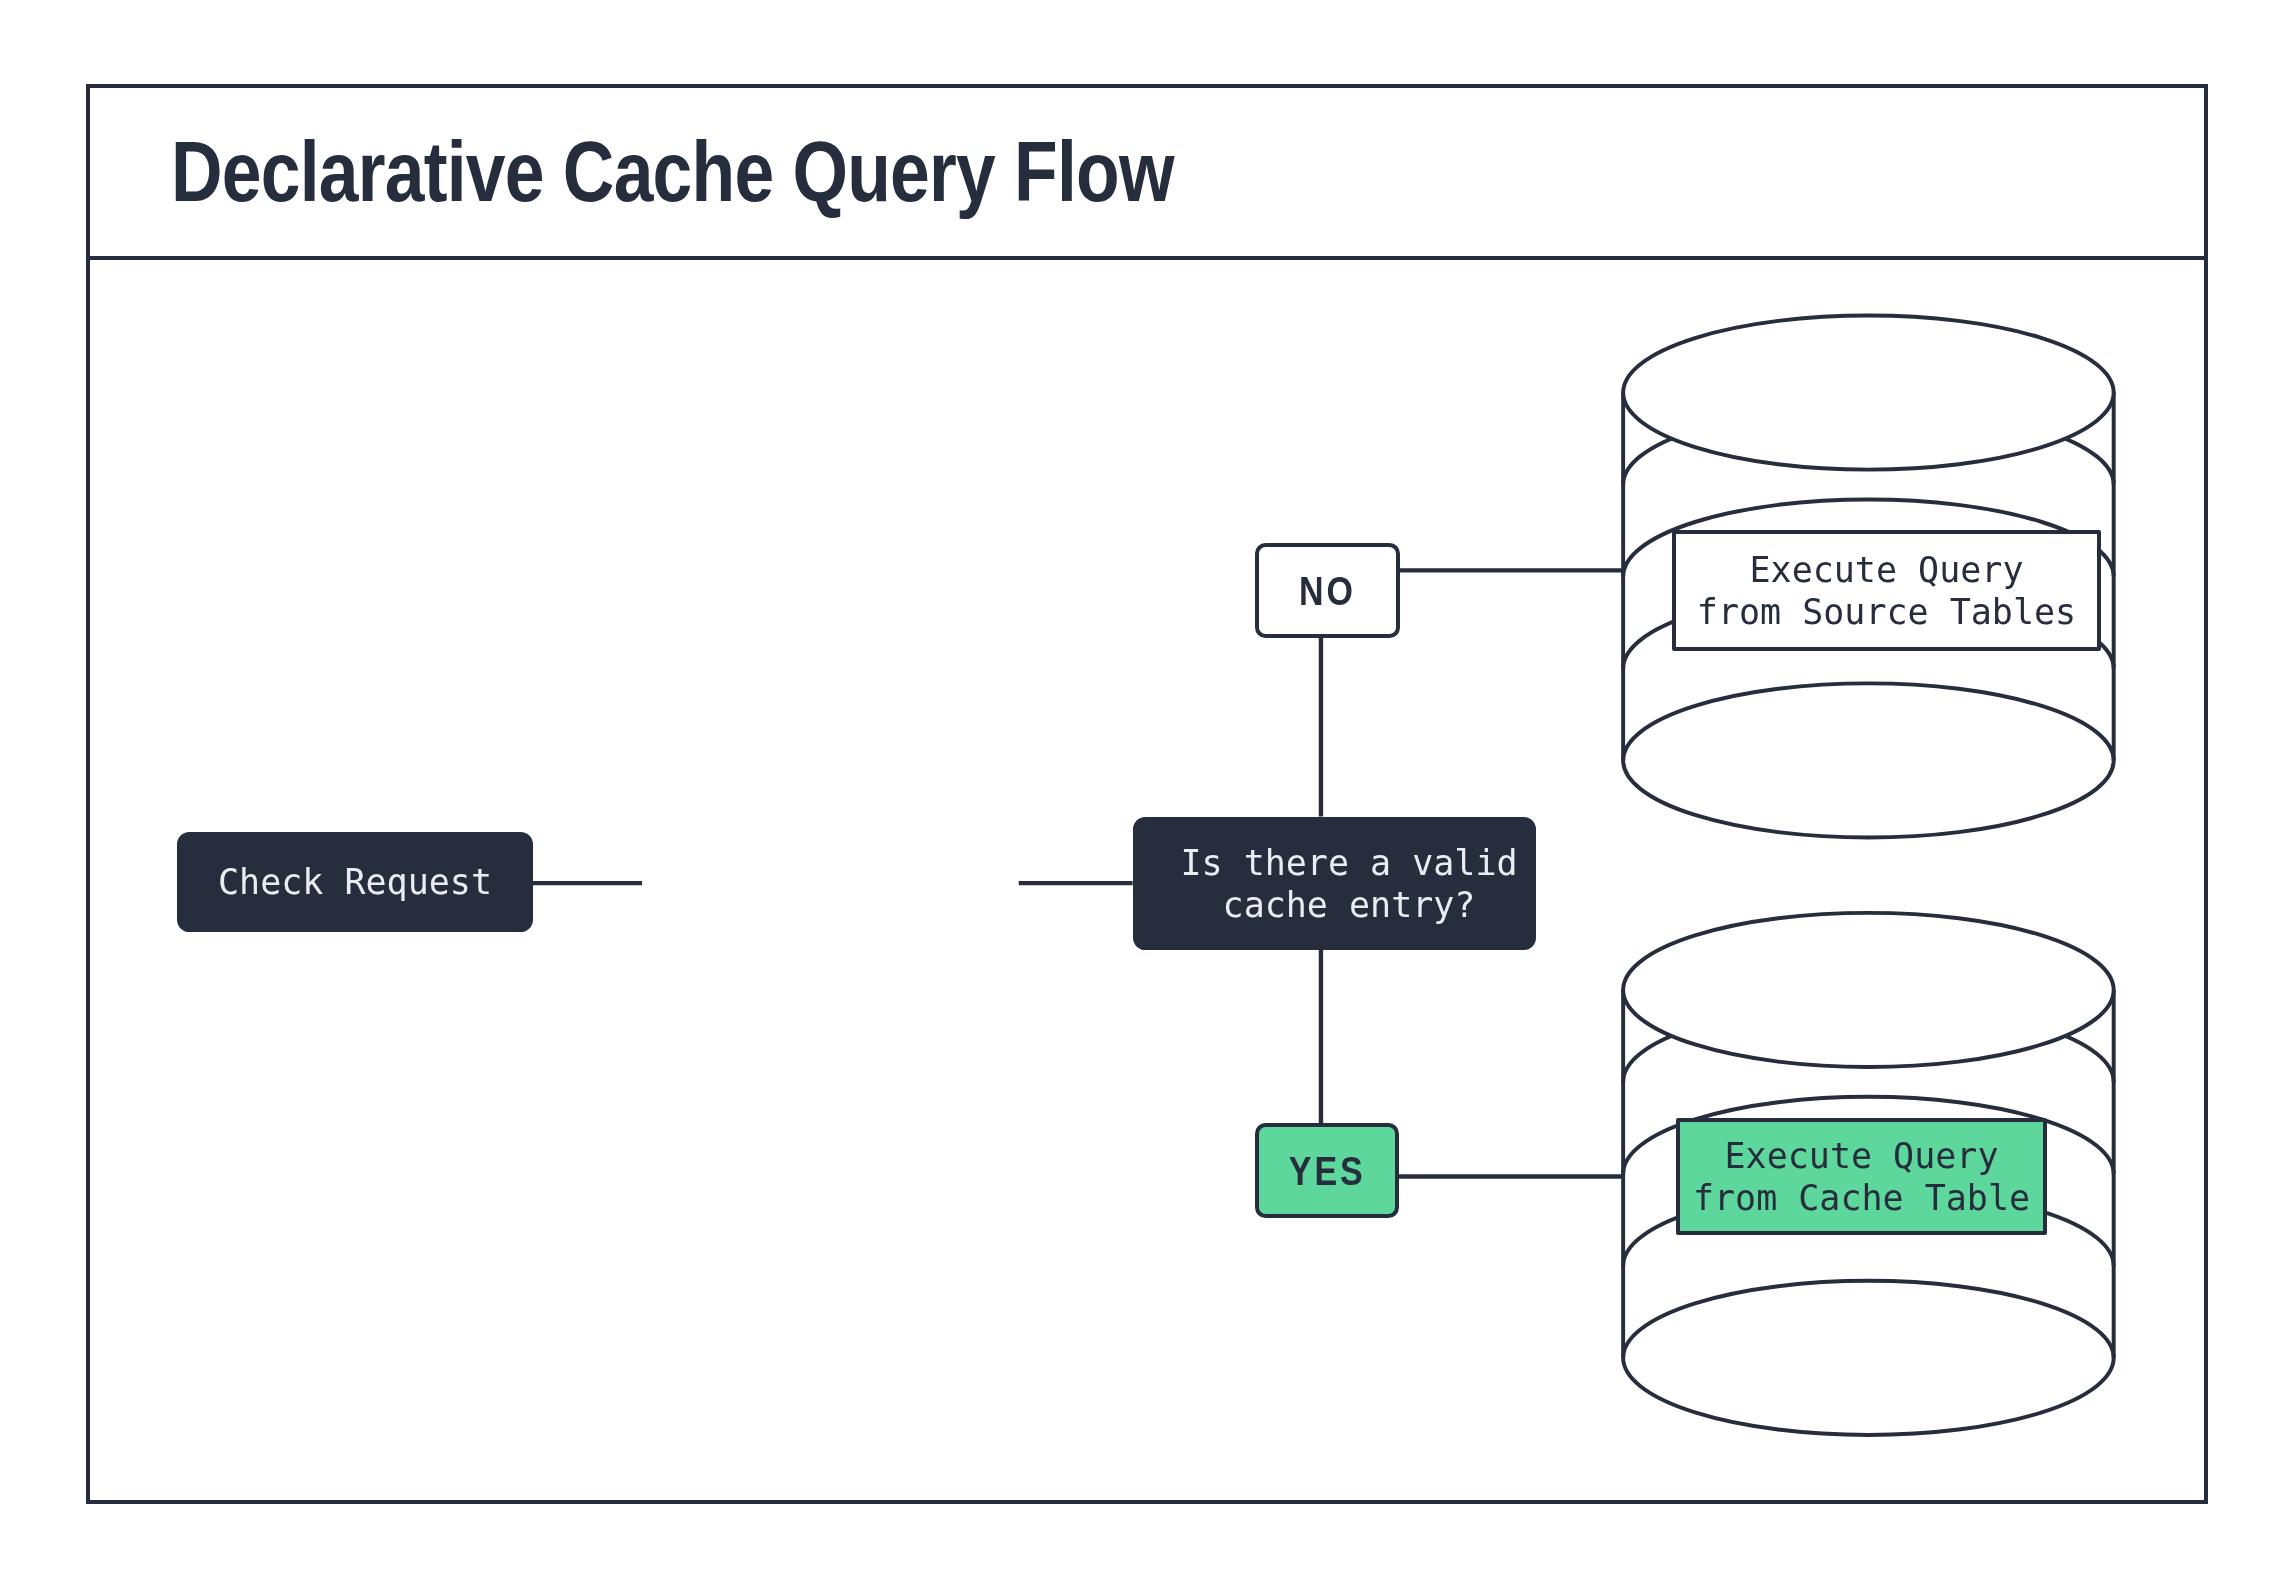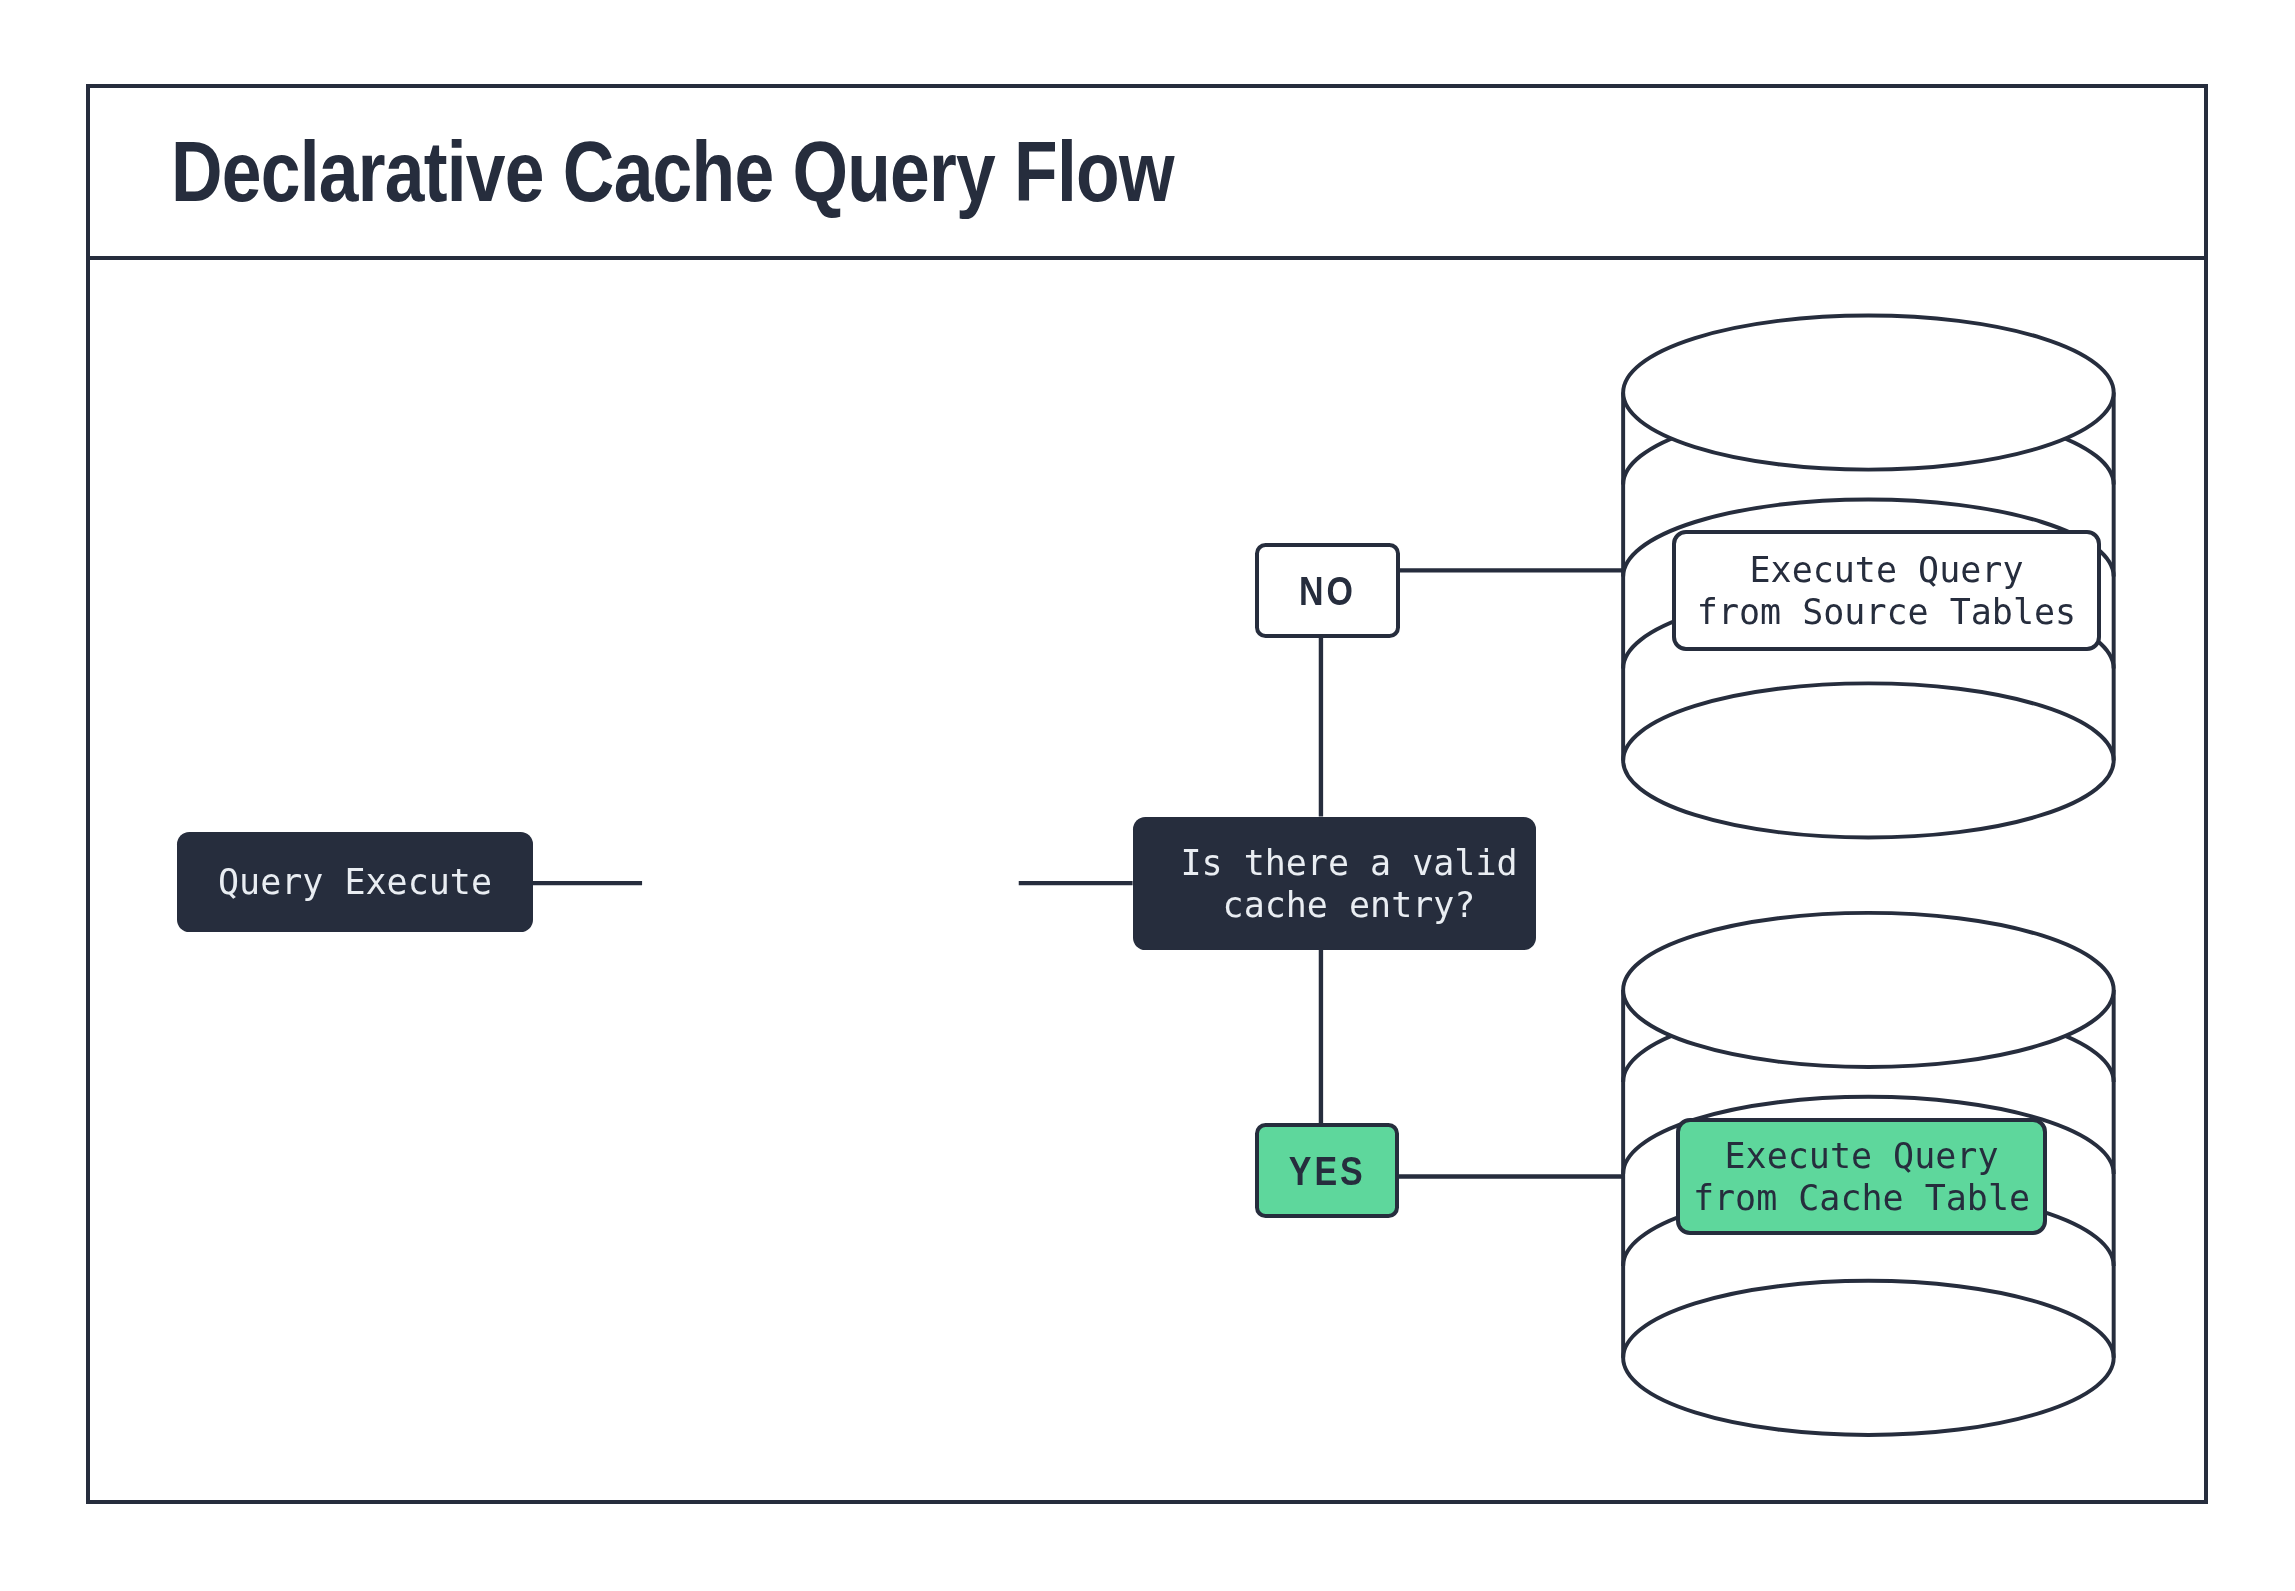--- a/index.html
+++ b/index.html
@@ -41,21 +41,21 @@
   .check-cache{left:642px;top:813px;width:377px;height:136px;}
   .decision{left:1133px;top:817px;width:403px;height:133px;padding-left:29px;}
 
   .branch{border-radius:10.5px;}
   .branch-no{left:1255px;top:523px;width:145px;height:95px;}
   .branch-yes{left:1255px;top:1123px;width:144px;height:95px;}
   .branch-label{font-family:"Liberation Sans","DejaVu Sans",sans-serif;
                 font-weight:700;font-size:40px;letter-spacing:3.5px;
                 transform:scaleX(0.85);transform-origin:center;color:var(--navy);}
 
-  .db-label{border-radius:14px;}
+  .db-label{border-radius:2px;}
   .source-db-label{left:1672px;top:510px;width:429px;height:121px;}
   .cache-db-label{left:1676px;top:1118px;width:371px;height:117px;}
 </style>
 </head>
 <body>
 
 <div class="page">
 
   <div class="frame">
     <div class="frame-header">
@@ -86,21 +86,21 @@
       <path class="cyl-line" d="M 1853 1130 V 1550"></path>
       <path class="cyl-line" d="M 2413 1130 V 1550"></path>
       <ellipse class="cyl-line" cx="2133" cy="1550" rx="280" ry="88"></ellipse>
       <path class="cyl-line" d="M 1853 1235 A 280 88 0 0 1 2413 1235"></path>
       <path class="cyl-line" d="M 1853 1340 A 280 88 0 0 1 2413 1340"></path>
       <path class="cyl-line" d="M 1853 1445 A 280 88 0 0 1 2413 1445"></path>
       <ellipse class="cyl-top" cx="2133" cy="1130" rx="280" ry="88"></ellipse>
     </g>
   </svg>
 
-  <div class="node node-dark query-request">Query Execute</div>
+  <div class="node node-dark query-request">Check Request</div>
 
 
   <div class="node node-dark decision">Is there a valid
 cache entry?</div>
 
   <div class="node node-white branch branch-no">
     <span class="branch-label">NO</span>
   </div>
 
   <div class="node node-green branch branch-yes">

